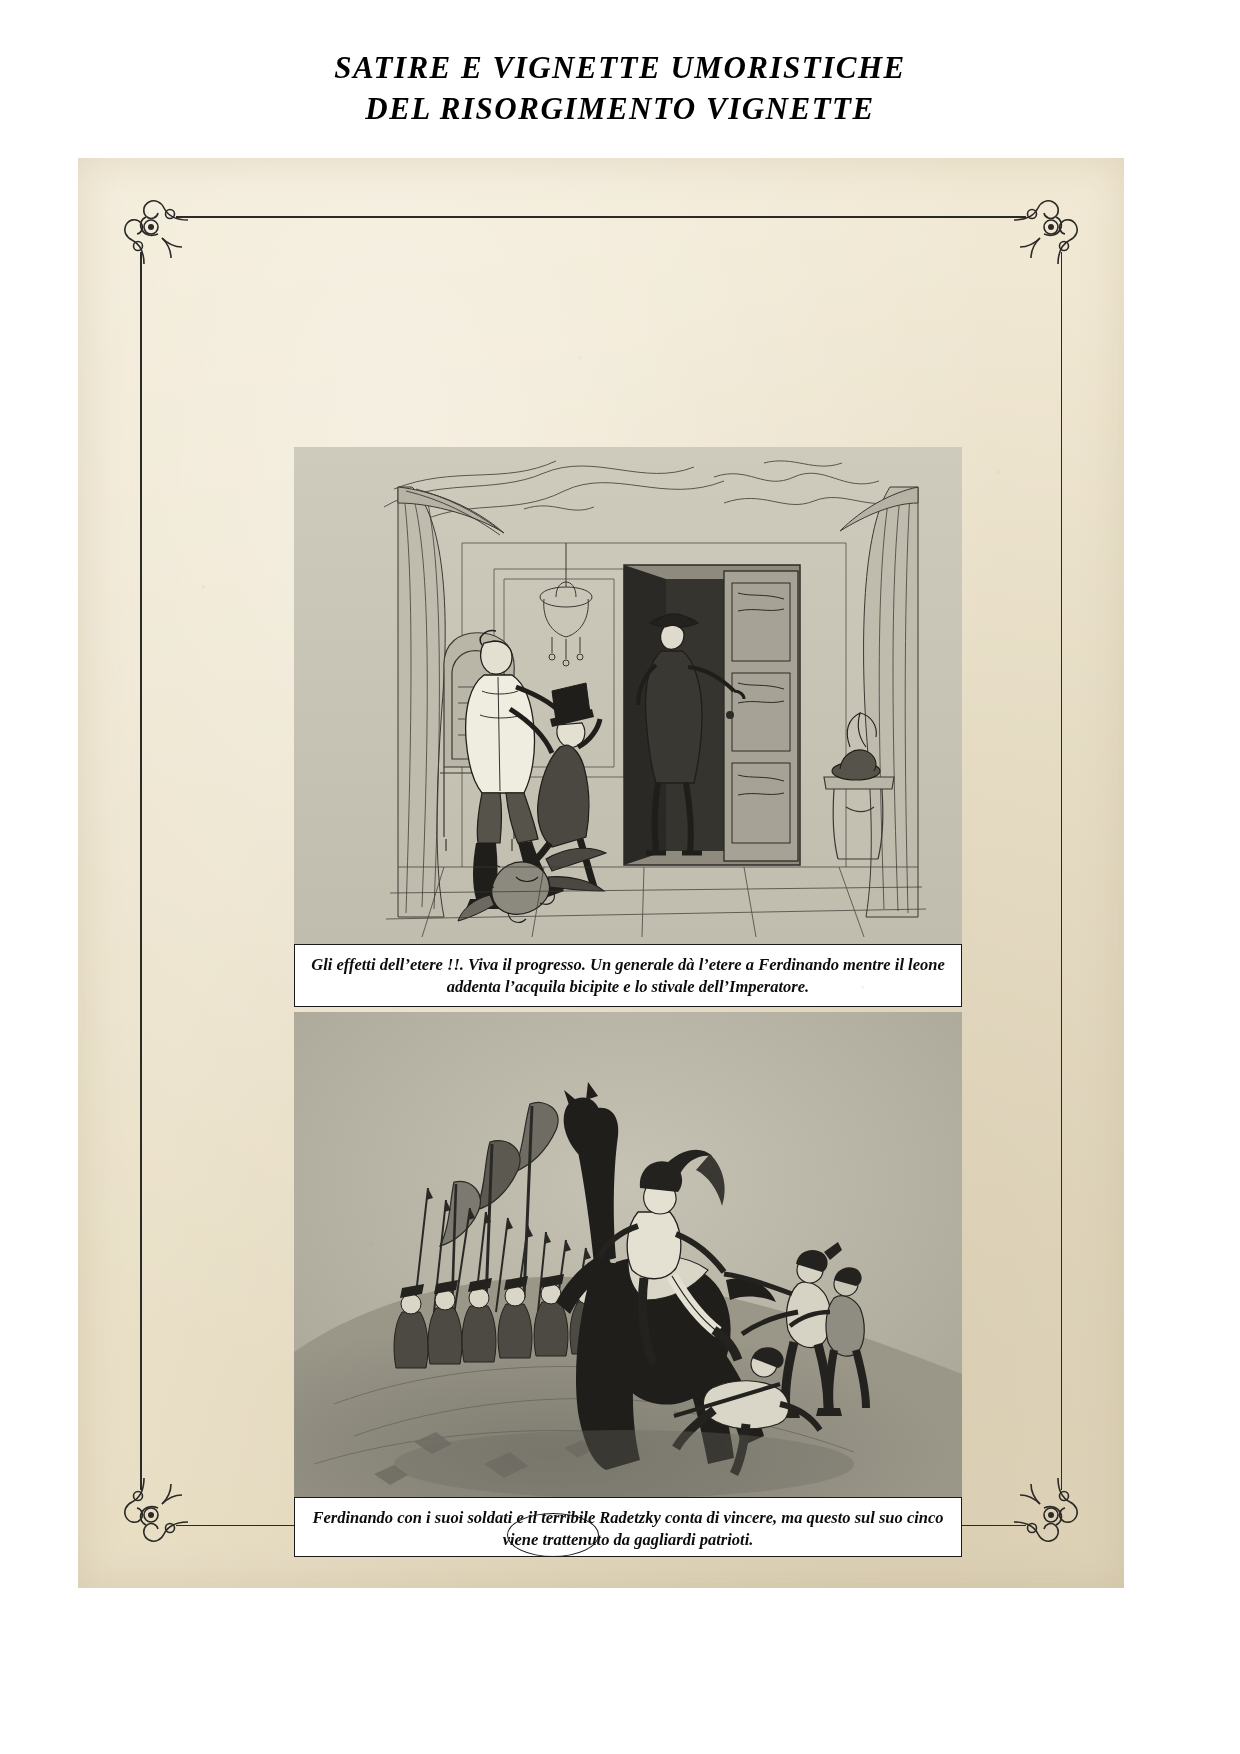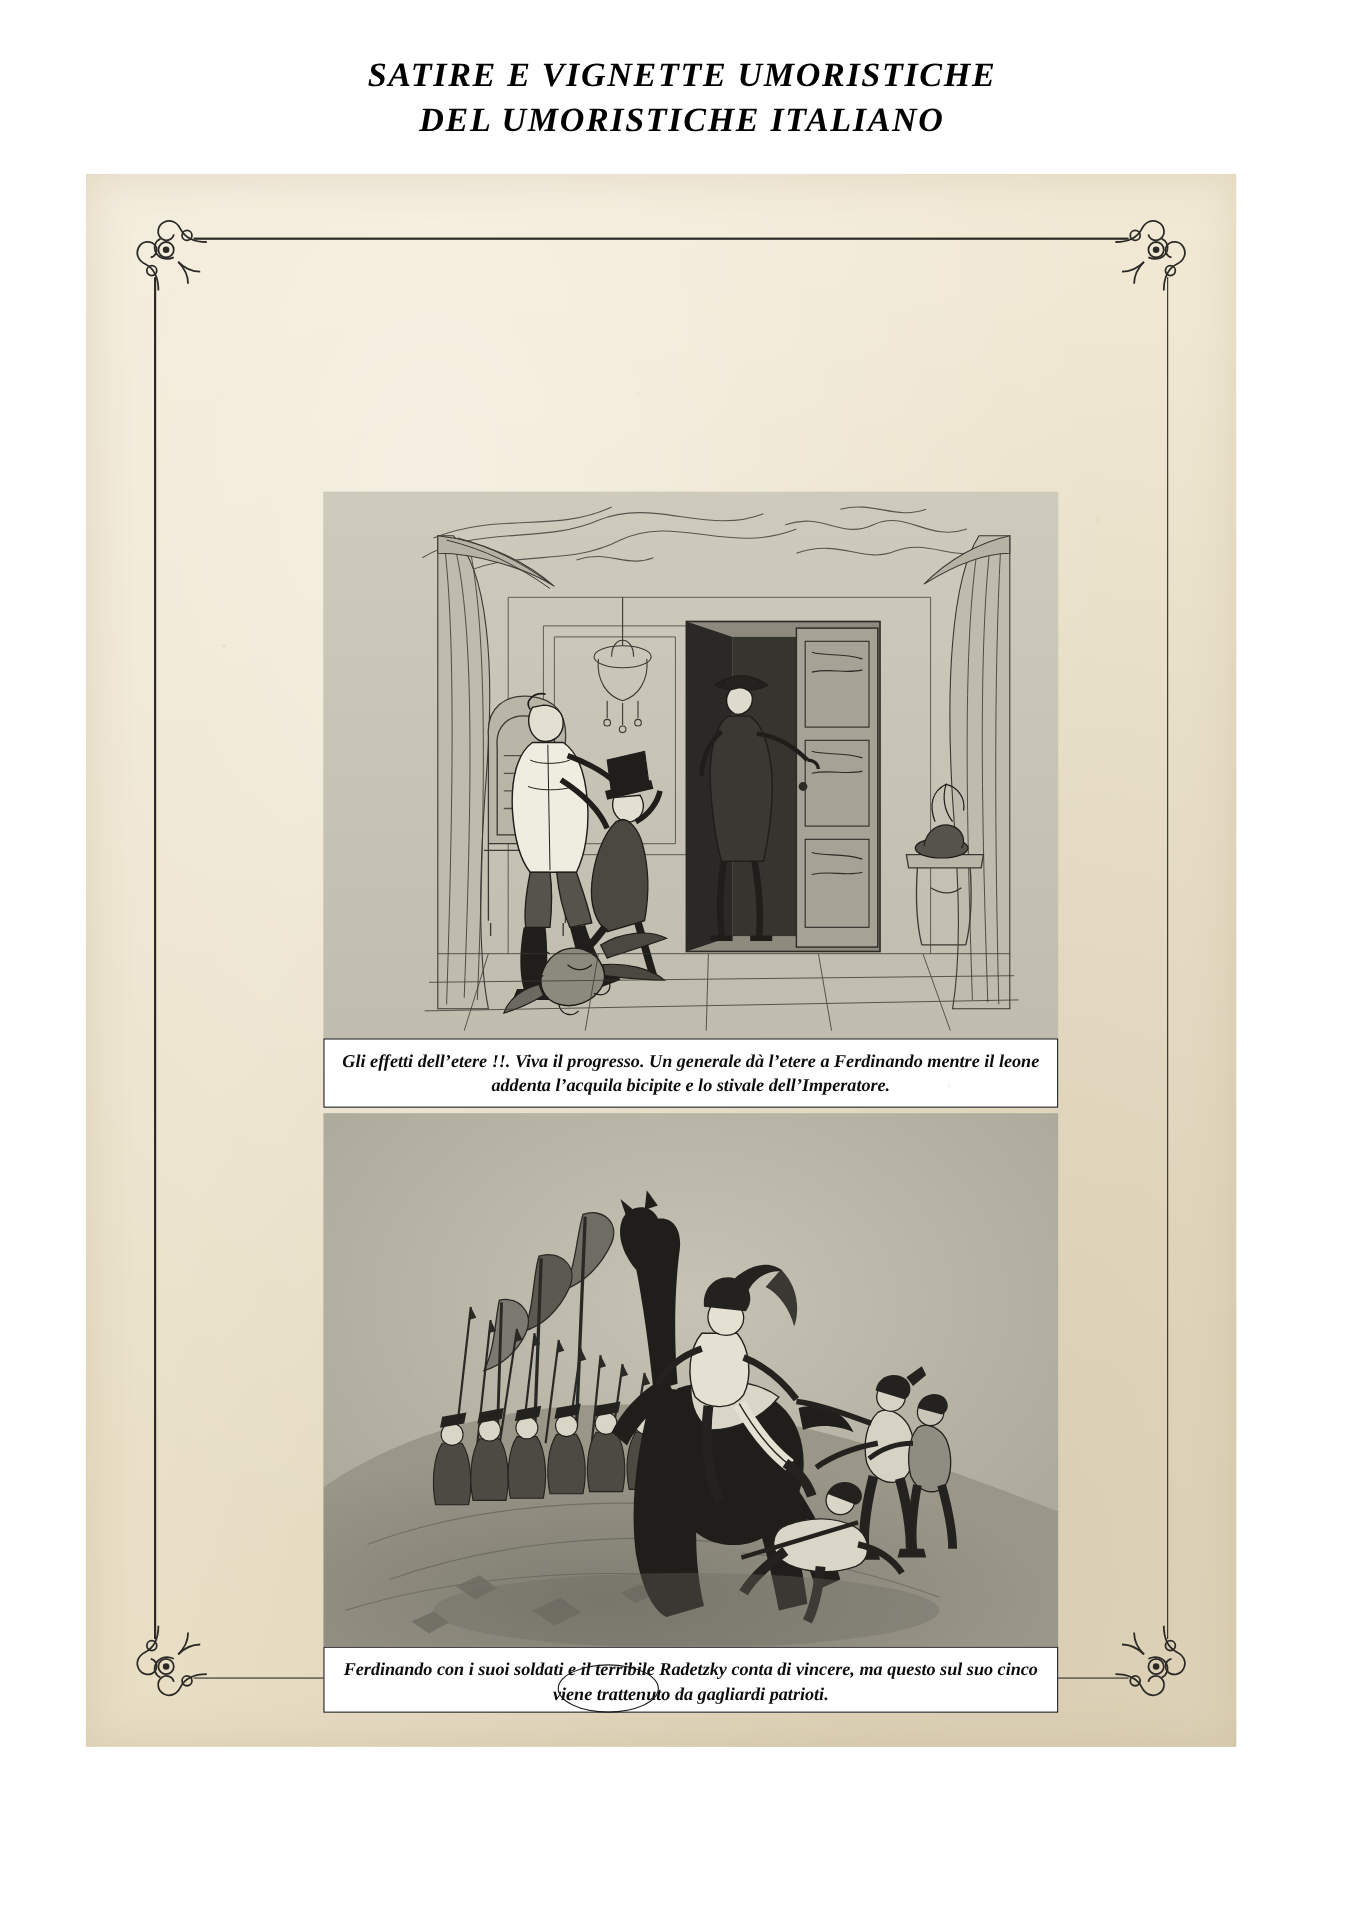--- a/index.html
+++ b/index.html
@@ -149,21 +149,21 @@
 
   
   .art { position: absolute; inset: 0; }
   .art svg { width: 100%; height: 100%; display: block; }
 </style>
 </head>
 <body>
 
 <div class="page-title">
   <span>SATIRE  E  VIGNETTE  UMORISTICHE</span>
-  <span class="line2">DEL  UMORISTICHE  ITALIANO</span>
+  <span class="line2">DEL  RISORGIMENTO  VIGNETTE</span>
 </div>
 
 <div class="sheet">
 
   <div class="frame">
     <div class="frame-line h" style="left:36px; top:0; width:850px;"></div>
     <div class="frame-line h" style="left:36px; bottom:0; width:850px;"></div>
     <div class="frame-line v" style="left:0; top:36px; height:1238px;"></div>
     <div class="frame-line v" style="right:0; top:36px; height:1238px;"></div>
 

